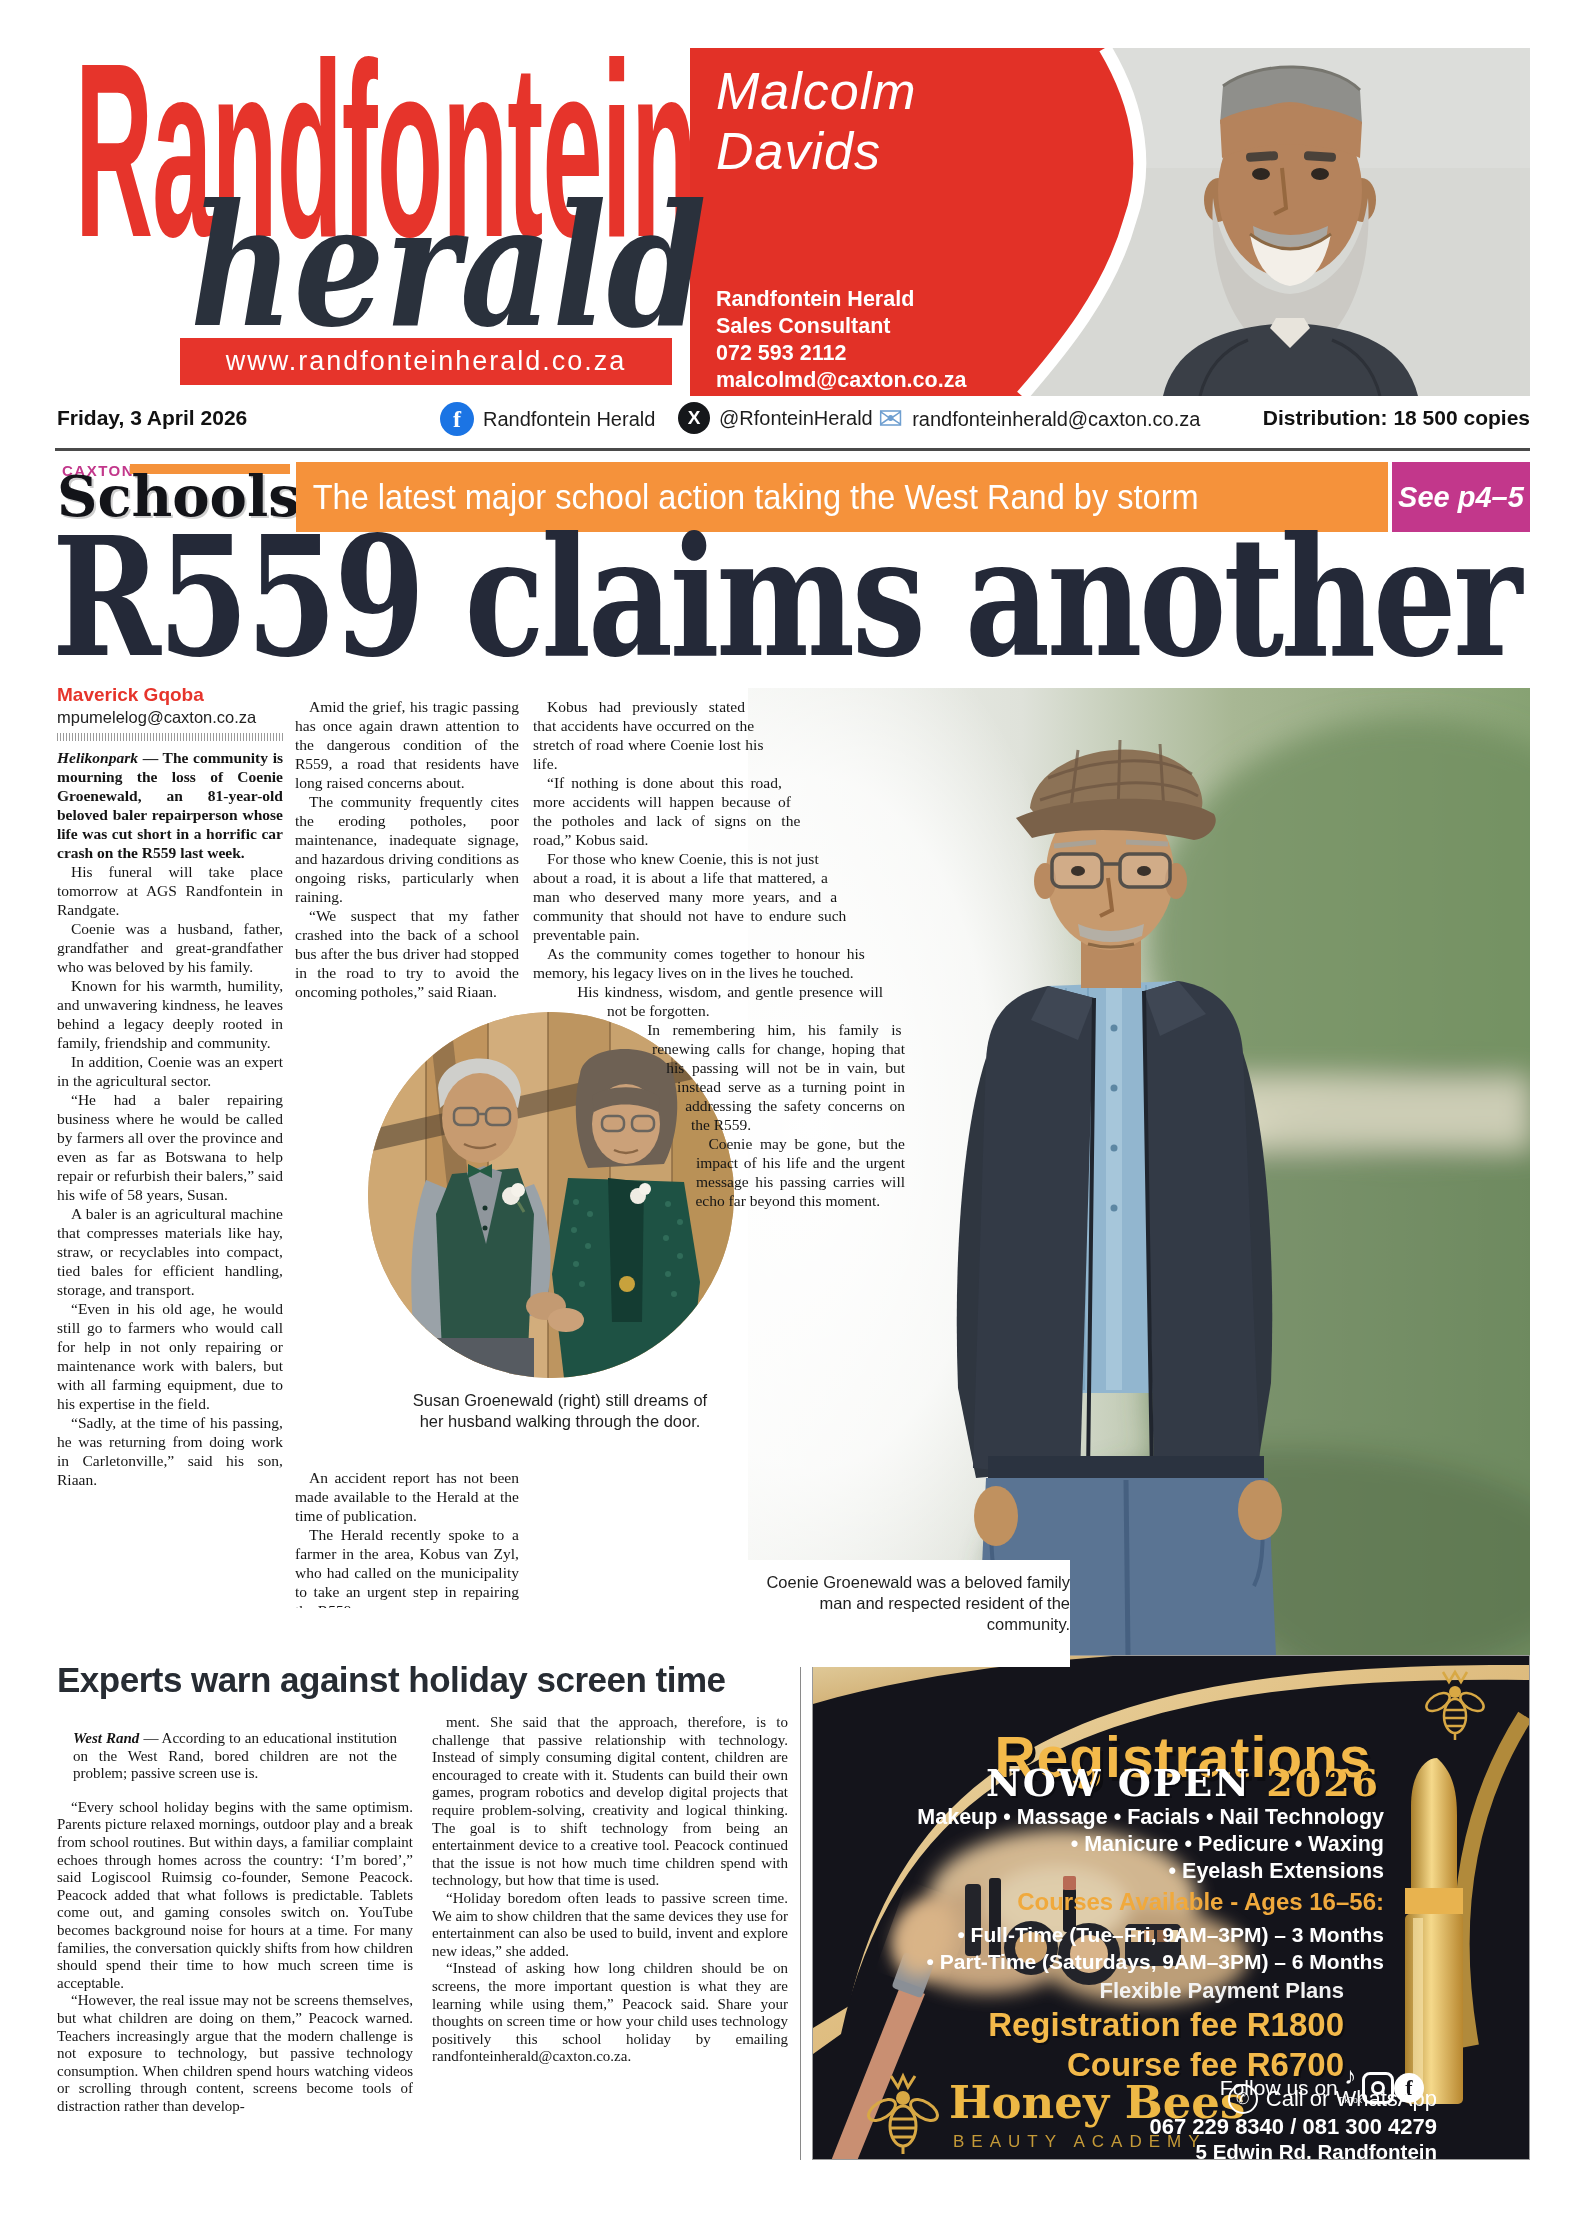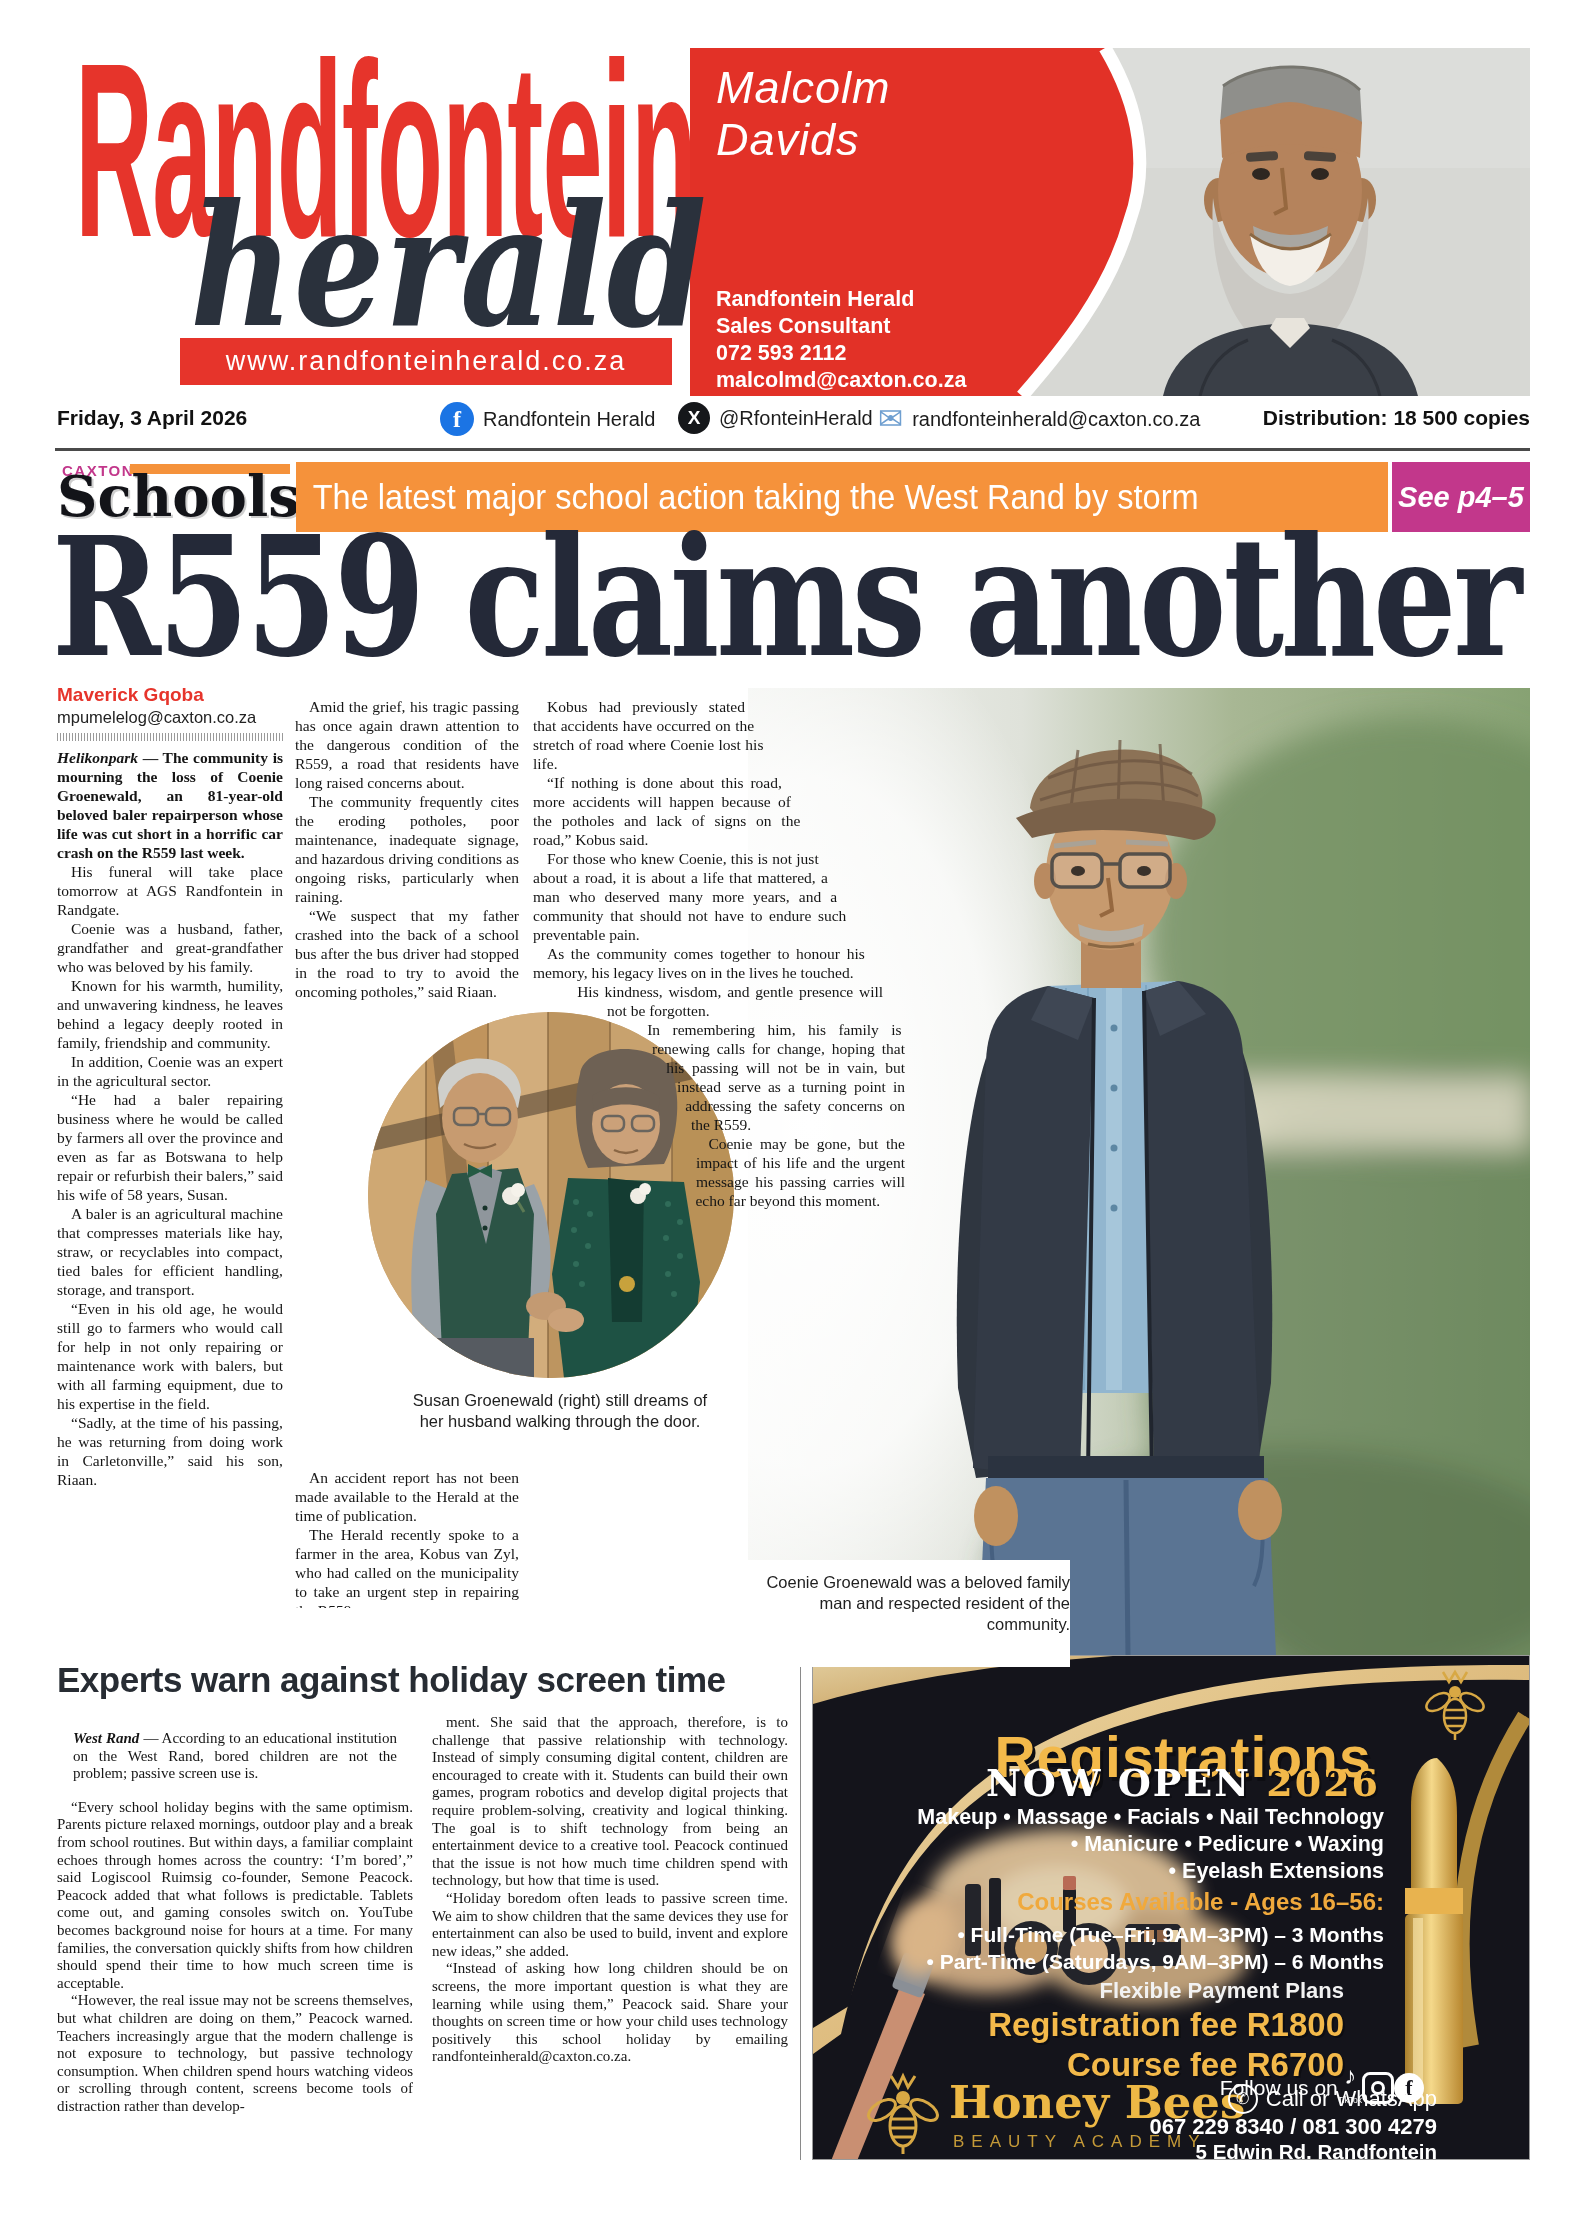--- a/index.html
+++ b/index.html
@@ -23,21 +23,21 @@
   .site-bar{
     left:180px;top:338px;width:492px;height:47px;background:#e6342b;z-index:4;
     color:#fff;font-size:27px;text-align:center;line-height:47px;letter-spacing:2px;
   }
 
   
   .cons-ad{left:690px;top:48px;width:840px;height:348px;background:#fff;}
   .cons-photo{position:absolute;left:330px;top:0;width:510px;height:348px;overflow:hidden;}
   .cons-red{position:absolute;left:0;top:0;width:520px;height:348px;z-index:2;}
   .cons-name{position:absolute;left:26px;top:14px;z-index:3;color:#fff;font-style:italic;
-    font-size:45px;line-height:1.15;letter-spacing:1px;}
+    font-size:52px;line-height:1.15;letter-spacing:1px;}
   .cons-contact{position:absolute;left:26px;top:238px;z-index:3;color:#fff;font-weight:bold;
     font-size:21.5px;line-height:27px;}
 
   
   .date-bar{left:0;top:400px;width:1572px;height:46px;}
   .date-text{position:absolute;left:57px;top:6px;font-weight:bold;font-size:21px;color:#111;}
   .soc{position:absolute;top:2px;display:flex;align-items:center;gap:9px;font-size:20px;color:#1c1c1c;}
   .fb-ic{width:34px;height:34px;border-radius:50%;background:#1b74e4;color:#fff;font-weight:bold;
     font-size:24px;text-align:center;line-height:34px;font-family:"Liberation Serif",serif;}
   .x-ic{width:32px;height:32px;border-radius:50%;background:#15171a;color:#fff;font-weight:bold;

